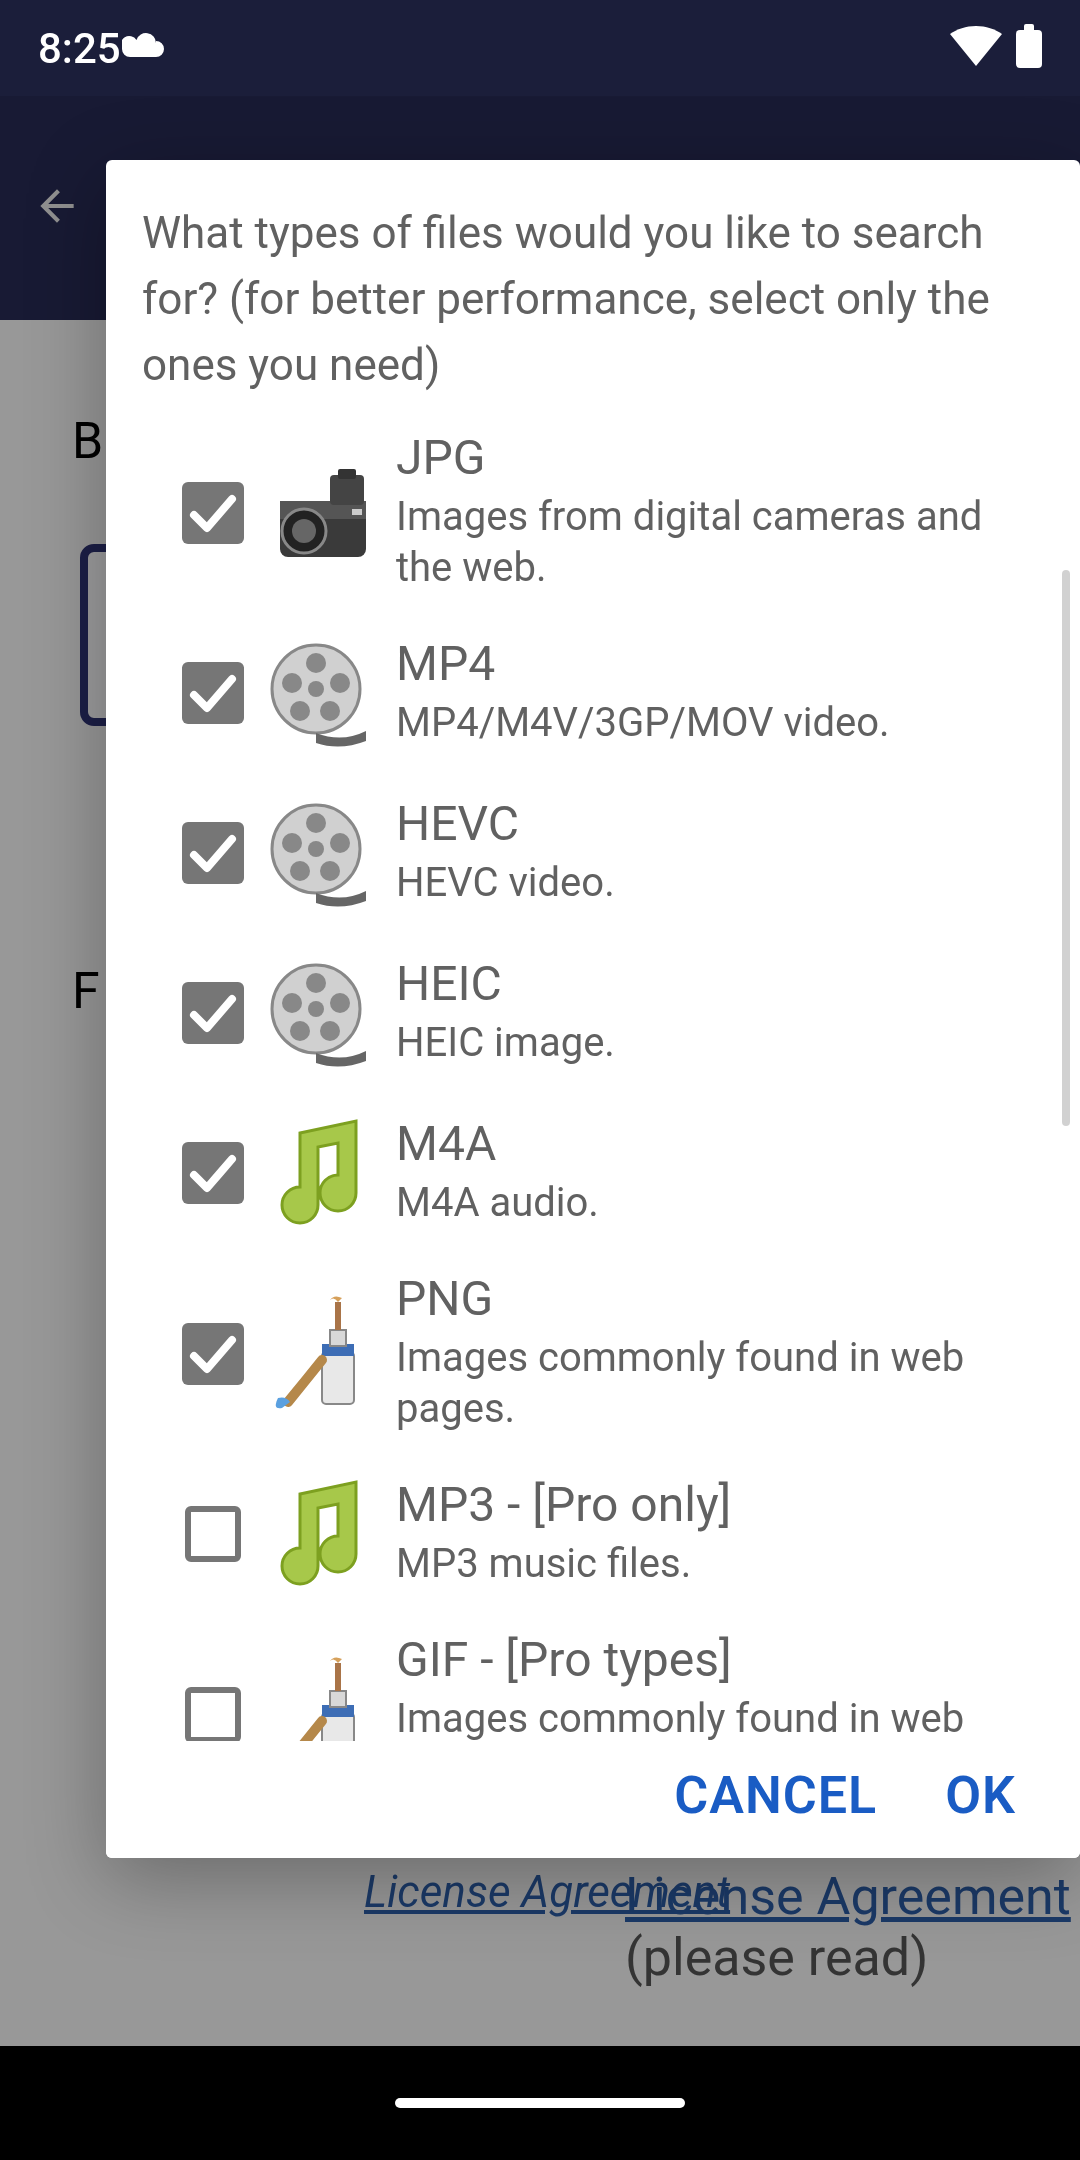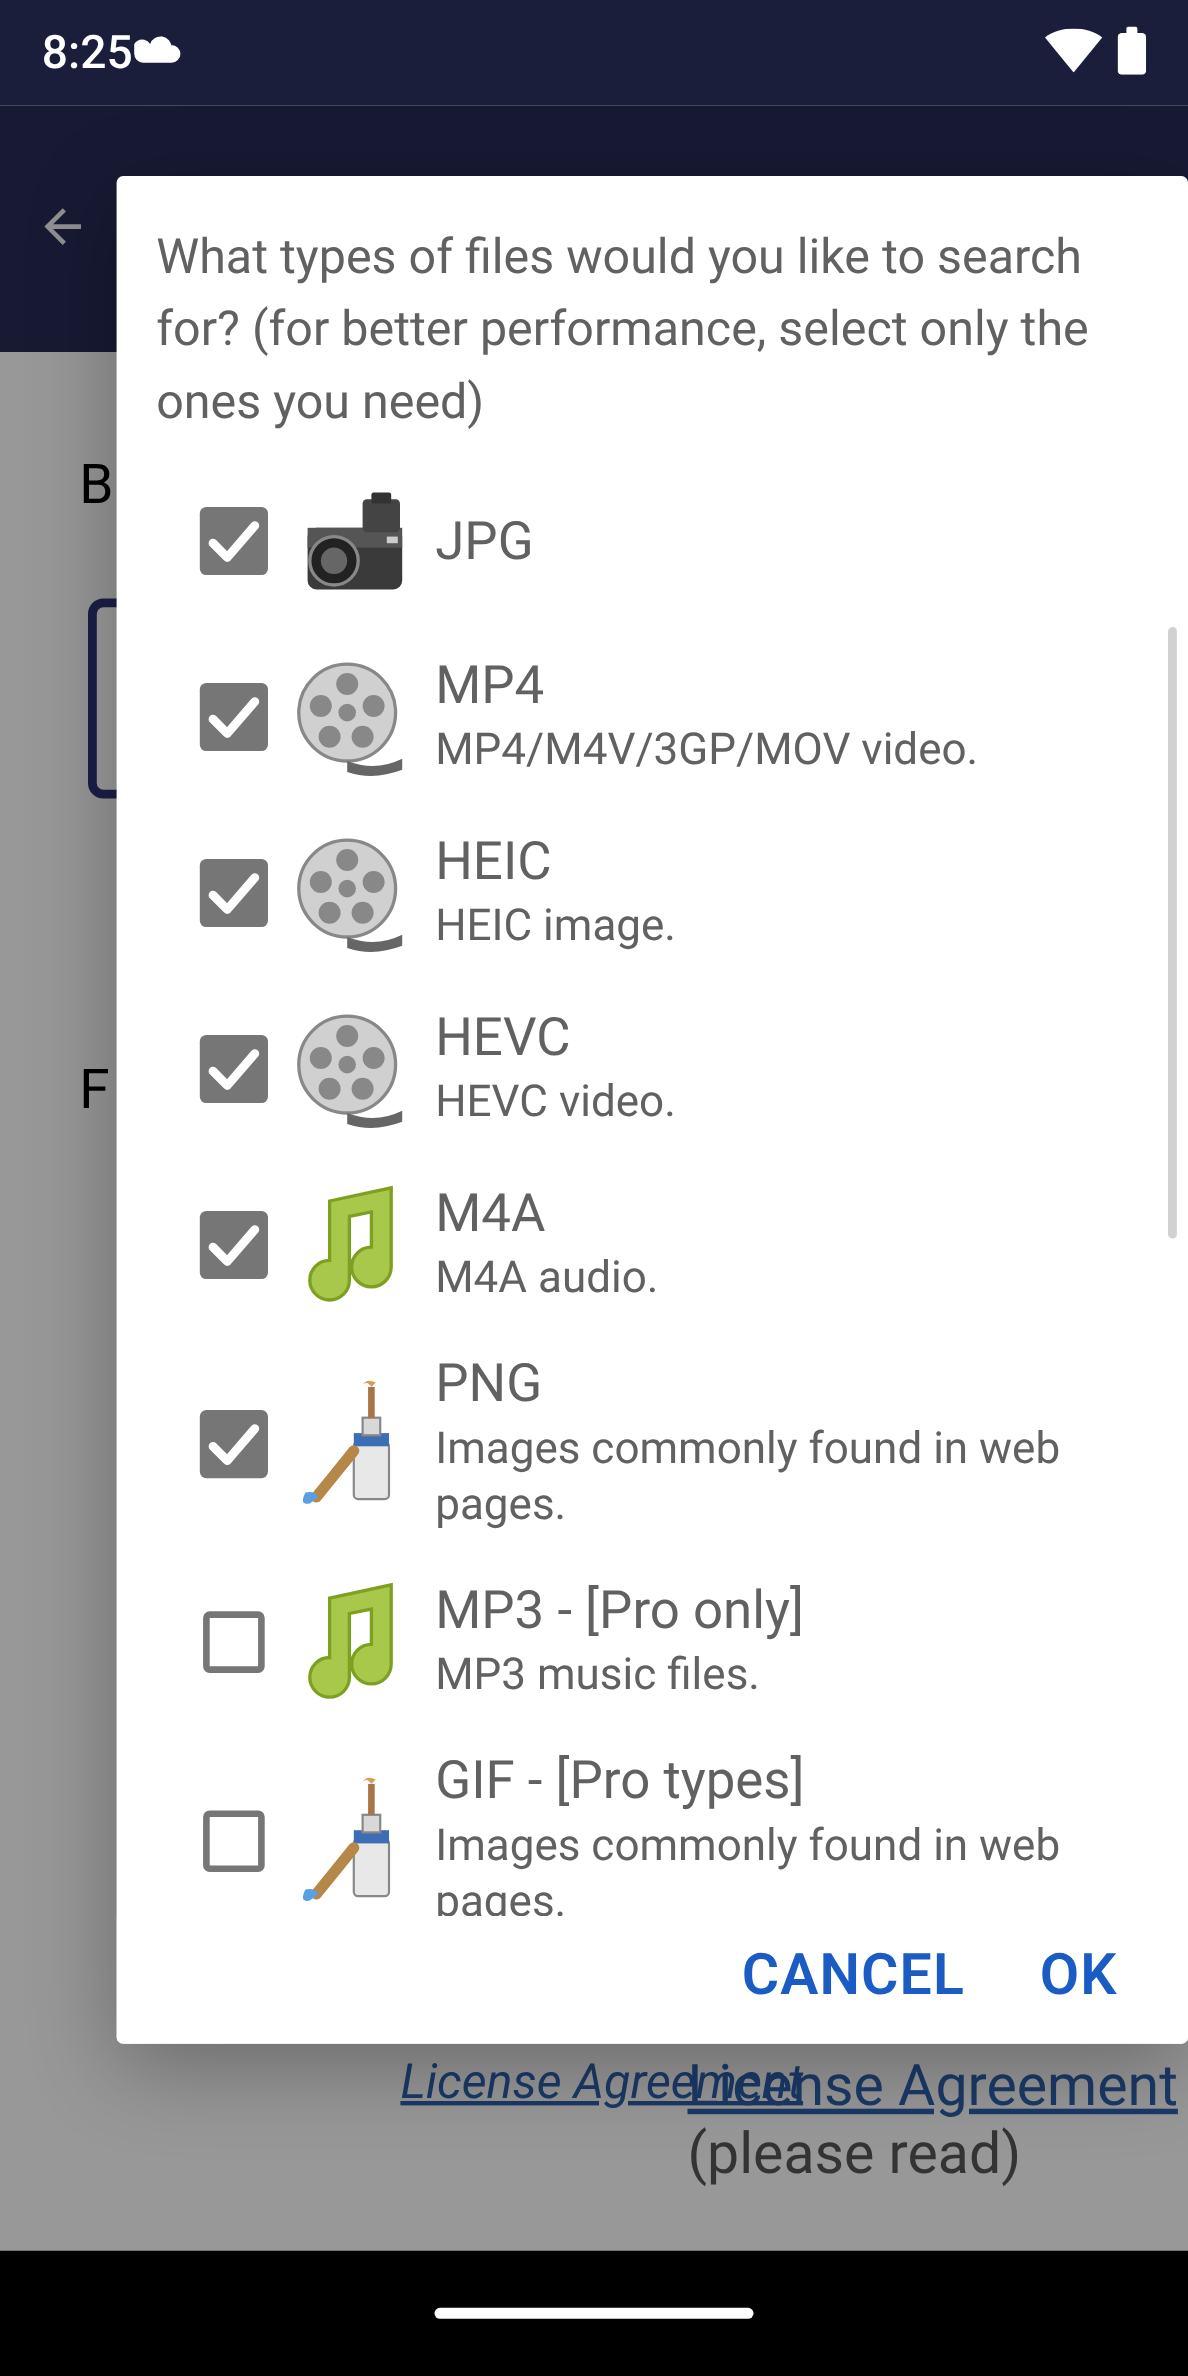--- a/index.html
+++ b/index.html
@@ -211,20 +211,21 @@
               <use href="#ic-check"></use>
             </svg>
           </div>
           <div class="file-icon">
             <svg width="120" height="120" viewBox="0 0 120 120">
               <use href="#ic-camera"></use>
             </svg>
           </div>
           <div class="file-texts">
             <div class="file-title">JPG</div>
+            <div class="file-desc">Images from digital cameras and the web.</div>
           </div>
         </div>
         <div class="file-row">
           <div class="check checked">
             <svg viewBox="0 0 48 48">
               <use href="#ic-check"></use>
             </svg>
           </div>
           <div class="file-icon">
             <svg width="120" height="120" viewBox="0 0 120 120">
@@ -241,38 +242,38 @@
             <svg viewBox="0 0 48 48">
               <use href="#ic-check"></use>
             </svg>
           </div>
           <div class="file-icon">
             <svg width="120" height="120" viewBox="0 0 120 120">
               <use href="#ic-reel"></use>
             </svg>
           </div>
           <div class="file-texts">
+            <div class="file-title">HEVC</div>
+            <div class="file-desc">HEVC video.</div>
+          </div>
+        </div>
+        <div class="file-row">
+          <div class="check checked">
+            <svg viewBox="0 0 48 48">
+              <use href="#ic-check"></use>
+            </svg>
+          </div>
+          <div class="file-icon">
+            <svg width="120" height="120" viewBox="0 0 120 120">
+              <use href="#ic-reel"></use>
+            </svg>
+          </div>
+          <div class="file-texts">
             <div class="file-title">HEIC</div>
             <div class="file-desc">HEIC image.</div>
-          </div>
-        </div>
-        <div class="file-row">
-          <div class="check checked">
-            <svg viewBox="0 0 48 48">
-              <use href="#ic-check"></use>
-            </svg>
-          </div>
-          <div class="file-icon">
-            <svg width="120" height="120" viewBox="0 0 120 120">
-              <use href="#ic-reel"></use>
-            </svg>
-          </div>
-          <div class="file-texts">
-            <div class="file-title">HEVC</div>
-            <div class="file-desc">HEVC video.</div>
           </div>
         </div>
         <div class="file-row">
           <div class="check checked">
             <svg viewBox="0 0 48 48">
               <use href="#ic-check"></use>
             </svg>
           </div>
           <div class="file-icon">
             <svg width="120" height="120" viewBox="0 0 120 120">

